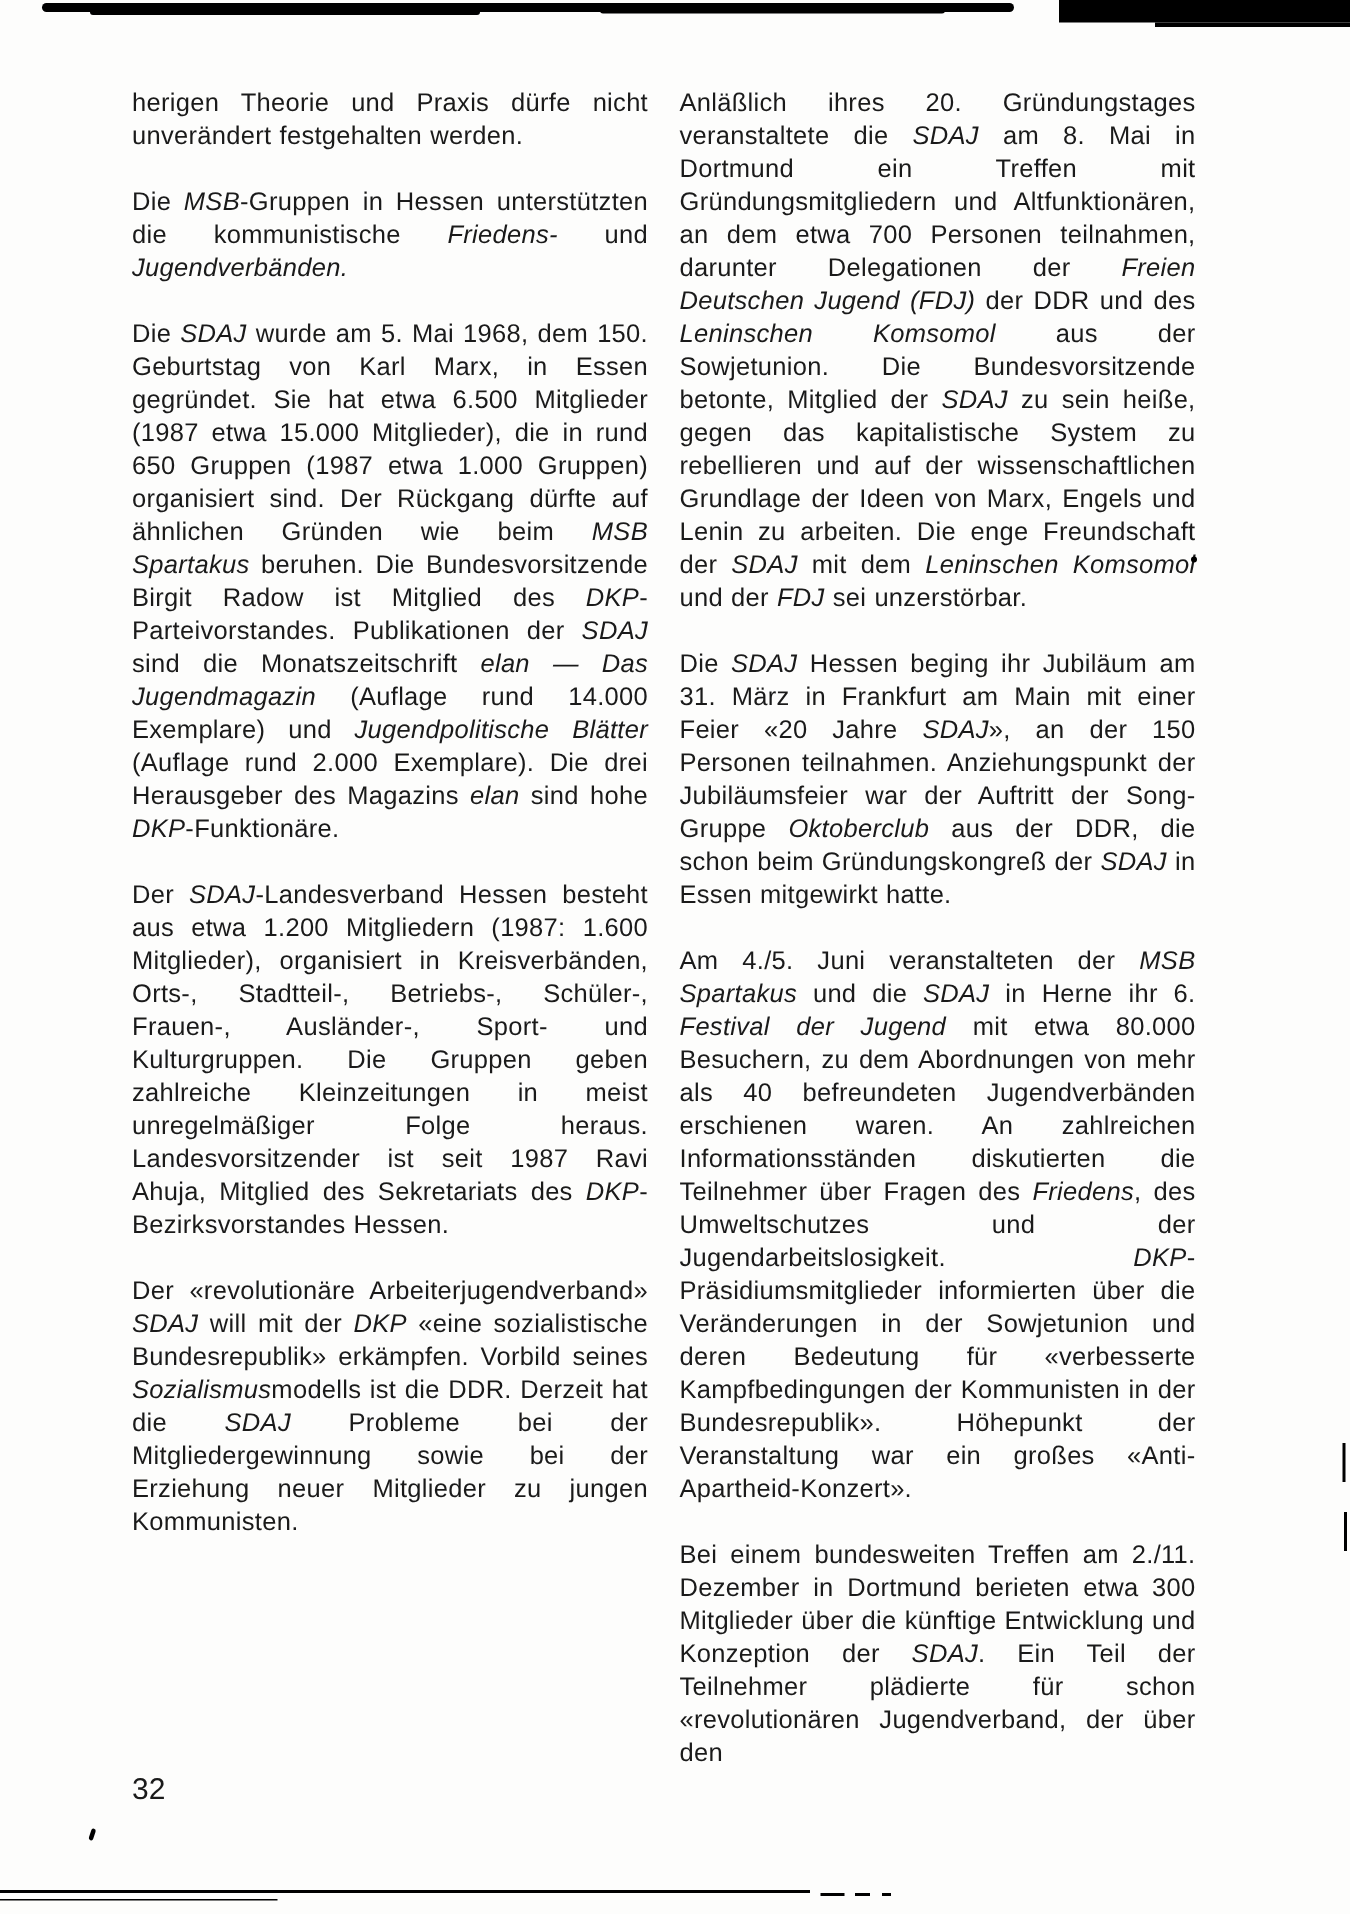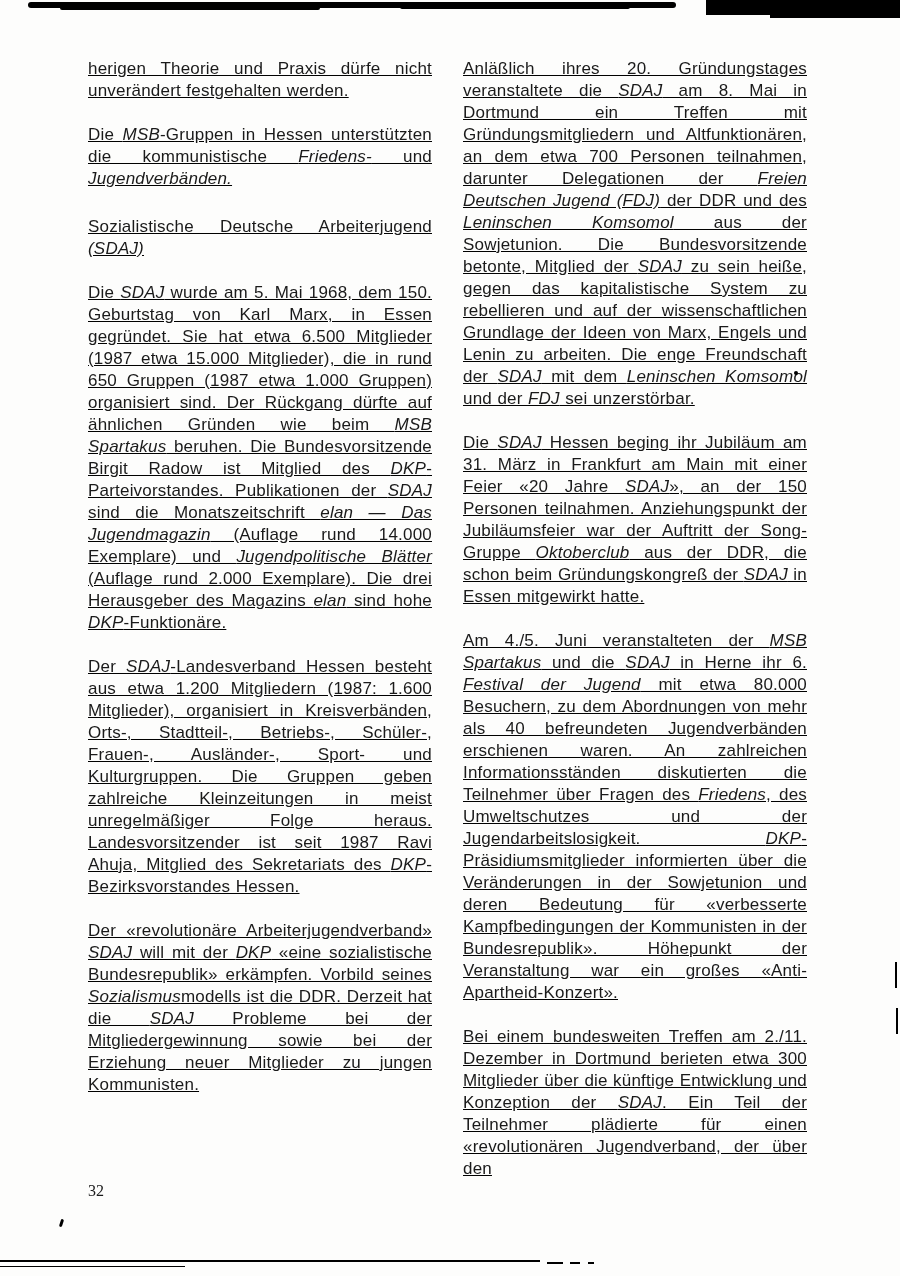--- a/index.html
+++ b/index.html
@@ -14,42 +14,40 @@
     .page {
       position: absolute;
       inset: 0;
       background: #fdfdfc;
     }
     .columns {
       position: absolute;
       top: 58px;
       left: 88px;
       display: flex;
-      gap: 31px;
-      text-decoration: underline;
+      gap: 21px;
     }
     .col { width: 344px; }
     .para {
       margin: 0 0 22px 0;
       font-size: 17px;
       line-height: 22px;
       letter-spacing: 0.2px;
       word-spacing: 0.5px;
       text-align: justify;
       color: #1a1a1a;
     }
     .para.heading { margin-top: 26px; }
     .it { font-style: italic; }
     .page-number {
       position: absolute;
       left: 88px;
       top: 1182px;
-      font-size: 16px;
+      font-size: 20px;
       color: #1a1a1a;
-      font-family: Liberation Serif, serif;
     }
     .art {
       position: absolute;
       background: #000;
     }
     #top-streak   { left: 28px;  top: 2px;    width: 648px; height: 6px; border-radius: 3px; }
     #top-streak-2 { left: 60px;  top: 6px;    width: 260px; height: 4px; border-radius: 2px; }
     #top-streak-3 { left: 400px; top: 5px;    width: 230px; height: 4px; border-radius: 2px; }
     #top-right-block   { right: 0; top: 0;    width: 194px; height: 15px; }
     #top-right-block-2 { right: 0; top: 15px; width: 130px; height: 3px; }
@@ -71,30 +69,29 @@
   <div class="art" id="top-streak"></div>
   <div class="art" id="top-streak-2"></div>
   <div class="art" id="top-streak-3"></div>
   <div class="art" id="top-right-block"></div>
   <div class="art" id="top-right-block-2"></div>
 
   <div class="columns">
     <div class="col">
         <p class="para"><span>herigen Theorie und Praxis dürfe nicht unverändert festgehalten werden.</span></p>
         <p class="para"><span>Die </span><span class="it">MSB</span><span>-Gruppen in Hessen unterstützten die kommunistische </span><span class="it">Friedens-</span><span> und </span><span class="it">Jugendverbänden.</span></p>
-        <p class="para heading"><span>Sozialistische Deutsche Arbeiterjugend </span><span class="it">(SDAJ)</span></p>
         <p class="para"><span>Die </span><span class="it">SDAJ</span><span> wurde am 5. Mai 1968, dem 150. Geburtstag von Karl Marx, in Essen gegründet. Sie hat etwa 6.500 Mitglieder (1987 etwa 15.000 Mitglieder), die in rund 650 Gruppen (1987 etwa 1.000 Gruppen) organisiert sind. Der Rückgang dürfte auf ähnlichen Gründen wie beim </span><span class="it">MSB Spartakus</span><span> beruhen. Die Bundesvorsitzende Birgit Radow ist Mitglied des </span><span class="it">DKP</span><span>-Parteivorstandes. Publikationen der </span><span class="it">SDAJ</span><span> sind die Monatszeitschrift </span><span class="it">elan — Das Jugendmagazin</span><span> (Auflage rund 14.000 Exemplare) und </span><span class="it">Jugendpolitische Blätter</span><span> (Auflage rund 2.000 Exemplare). Die drei Herausgeber des Magazins </span><span class="it">elan</span><span> sind hohe </span><span class="it">DKP</span><span>-Funktionäre.</span></p>
         <p class="para"><span>Der </span><span class="it">SDAJ</span><span>-Landesverband Hessen besteht aus etwa 1.200 Mitgliedern (1987: 1.600 Mitglieder), organisiert in Kreisverbänden, Orts-, Stadtteil-, Betriebs-, Schüler-, Frauen-, Ausländer-, Sport- und Kulturgruppen. Die Gruppen geben zahlreiche Kleinzeitungen in meist unregelmäßiger Folge heraus. Landesvorsitzender ist seit 1987 Ravi Ahuja, Mitglied des Sekretariats des </span><span class="it">DKP</span><span>-Bezirksvorstandes Hessen.</span></p>
         <p class="para"><span>Der «revolutionäre Arbeiterjugendverband» </span><span class="it">SDAJ</span><span> will mit der </span><span class="it">DKP</span><span> «eine sozialistische Bundesrepublik» erkämpfen. Vorbild seines </span><span class="it">Sozialismus</span><span>modells ist die DDR. Derzeit hat die </span><span class="it">SDAJ</span><span> Probleme bei der Mitgliedergewinnung sowie bei der Erziehung neuer Mitglieder zu jungen Kommunisten.</span></p>
       </div>
     <div class="col">
         <p class="para"><span>Anläßlich ihres 20. Gründungstages veranstaltete die </span><span class="it">SDAJ</span><span> am 8. Mai in Dortmund ein Treffen mit Gründungsmitgliedern und Altfunktionären, an dem etwa 700 Personen teilnahmen, darunter Delegationen der </span><span class="it">Freien Deutschen Jugend (FDJ)</span><span> der DDR und des </span><span class="it">Leninschen Komsomol</span><span> aus der Sowjetunion. Die Bundesvorsitzende betonte, Mitglied der </span><span class="it">SDAJ</span><span> zu sein heiße, gegen das kapitalistische System zu rebellieren und auf der wissenschaftlichen Grundlage der Ideen von Marx, Engels und Lenin zu arbeiten. Die enge Freundschaft der </span><span class="it">SDAJ</span><span> mit dem </span><span class="it">Leninschen Komsomol</span><span> und der </span><span class="it">FDJ</span><span> sei unzerstörbar.</span></p>
         <p class="para"><span>Die </span><span class="it">SDAJ</span><span> Hessen beging ihr Jubiläum am 31. März in Frankfurt am Main mit einer Feier «20 Jahre </span><span class="it">SDAJ</span><span>», an der 150 Personen teilnahmen. Anziehungspunkt der Jubiläumsfeier war der Auftritt der Song-Gruppe </span><span class="it">Oktoberclub</span><span> aus der DDR, die schon beim Gründungskongreß der </span><span class="it">SDAJ</span><span> in Essen mitgewirkt hatte.</span></p>
         <p class="para"><span>Am 4./5. Juni veranstalteten der </span><span class="it">MSB Spartakus</span><span> und die </span><span class="it">SDAJ</span><span> in Herne ihr 6. </span><span class="it">Festival der Jugend</span><span> mit etwa 80.000 Besuchern, zu dem Abordnungen von mehr als 40 befreundeten Jugendverbänden erschienen waren. An zahlreichen Informationsständen diskutierten die Teilnehmer über Fragen des </span><span class="it">Friedens</span><span>, des Umweltschutzes und der Jugendarbeitslosigkeit. </span><span class="it">DKP</span><span>-Präsidiumsmitglieder informierten über die Veränderungen in der Sowjetunion und deren Bedeutung für «verbesserte Kampfbedingungen der Kommunisten in der Bundesrepublik». Höhepunkt der Veranstaltung war ein großes «Anti-Apartheid-Konzert».</span></p>
-        <p class="para"><span>Bei einem bundesweiten Treffen am 2./11. Dezember in Dortmund berieten etwa 300 Mitglieder über die künftige Entwicklung und Konzeption der </span><span class="it">SDAJ</span><span>. Ein Teil der Teilnehmer plädierte für einen «revolutionären Jugendverband, der über den</span></p>
+        <p class="para"><span>Bei einem bundesweiten Treffen am 2./11. Dezember in Dortmund berieten etwa 300 Mitglieder über die künftige Entwicklung und Konzeption der </span><span class="it">SDAJ</span><span>. Ein Teil der Teilnehmer plädierte für schon «revolutionären Jugendverband, der über den</span></p>
       </div>
   </div>
 
   <div class="page-number">32</div>
 
   <div class="art" id="speck-comma"></div>
   <div class="art" id="speck-1"></div>
 
   <div class="art" id="edge-tick-1"></div>
   <div class="art" id="edge-tick-2"></div>

